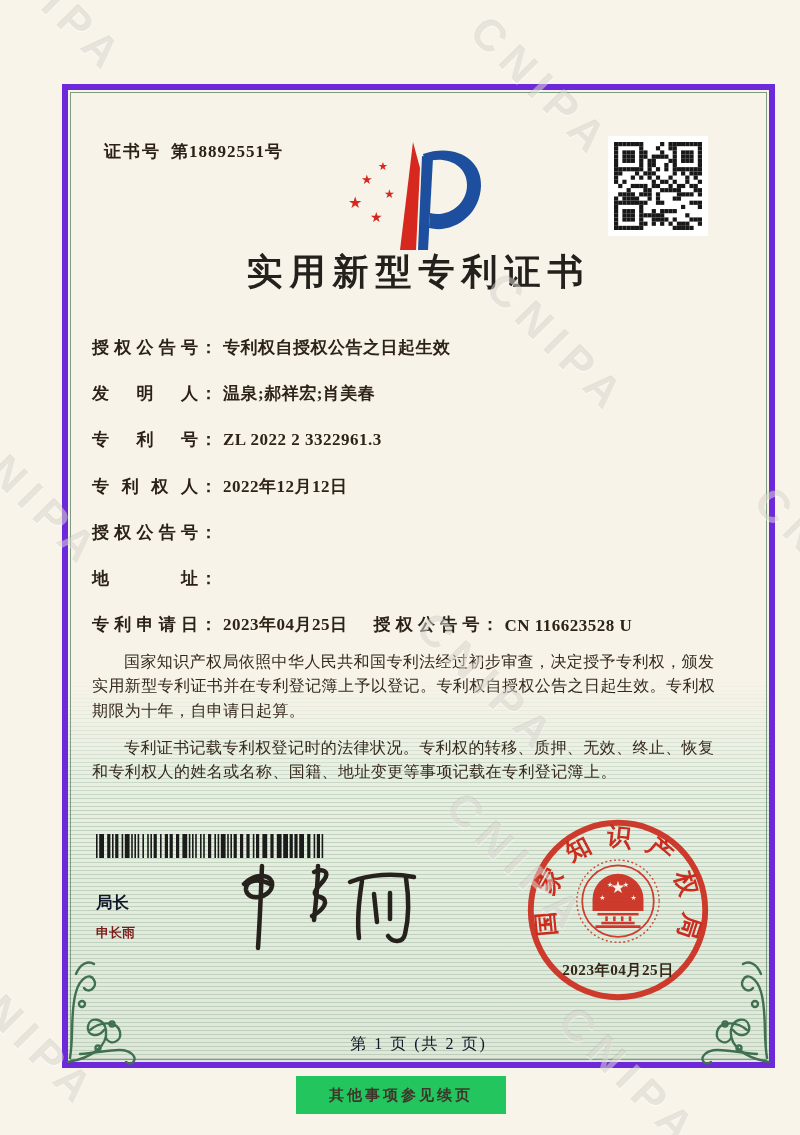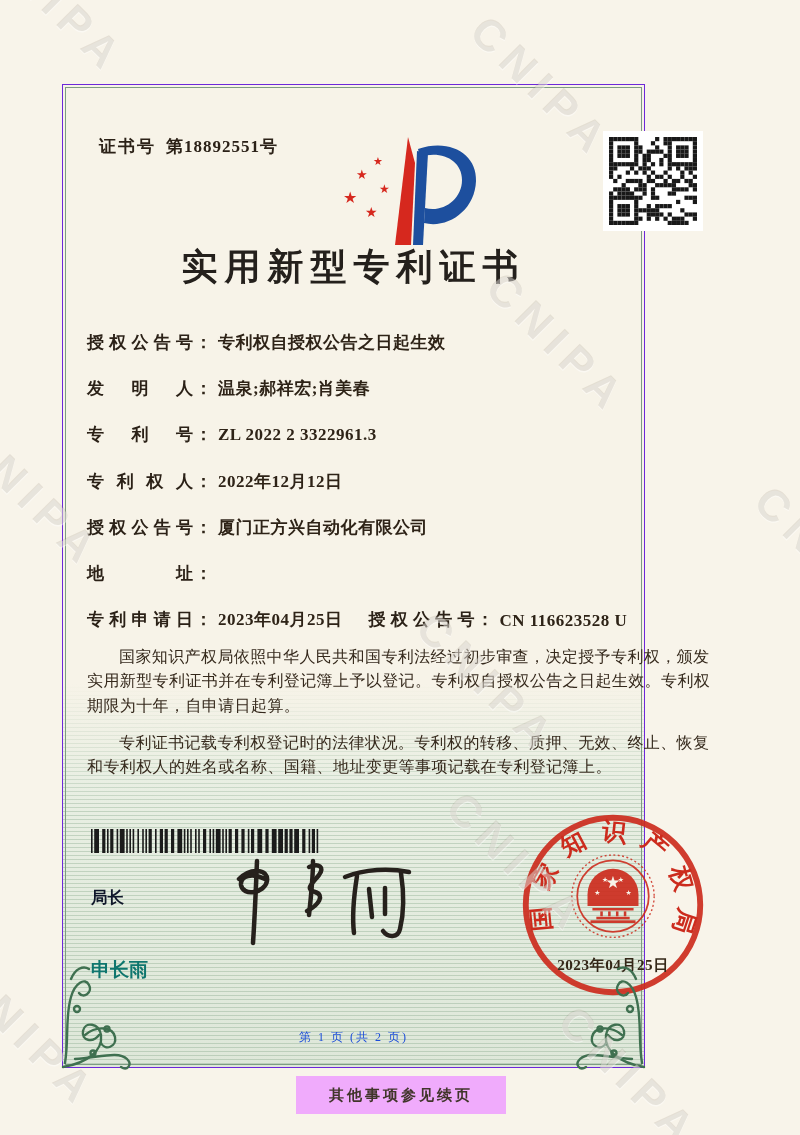--- a/index.html
+++ b/index.html
@@ -22,22 +22,22 @@
   .wm2{left:452px;top:62px}
   .wm3{left:468px;top:318px}
   .wm4{left:-58px;top:472px}
   .wm5{left:398px;top:658px}
   .wm6{left:428px;top:838px}
   .wm7{left:-62px;top:1012px}
   .wm8{left:540px;top:1052px}
   .wm9{left:736px;top:532px}
   
   .frame{
-    position:absolute;left:62px;top:84px;width:583px;height:984px;
-    border:1px solid #6d28d9;background:#f7f3e8;box-sizing:border-box;z-index:2;
+    position:absolute;left:62px;top:84px;width:713px;height:984px;
+    border:6px solid #6d28d9;background:#f7f3e8;box-sizing:border-box;z-index:2;
   }
   .frame-inner{
     position:absolute;inset:2px;border:1px solid #7d9c82;pointer-events:none;
   }
   .green-zone{
     position:absolute;left:0;right:0;bottom:0;height:384px;
     background:linear-gradient(180deg,rgba(231,238,227,0) 0%,rgba(230,238,226,0.85) 26%,#e4ecdf 55%,#dee7d9 100%);
   }
   .green-zone::after{
     content:"";position:absolute;inset:0;
@@ -63,31 +63,31 @@
   }
   .fcolon{margin:0 6px 0 2px;font-weight:600}
   .fvalue{letter-spacing:0.5px;font-weight:600}
   .pairB{margin-left:26px;display:flex;align-items:flex-end}
   
   .paras{position:absolute;left:24px;top:560px;width:630px;font-size:16px;line-height:1.52;color:#35291c;letter-spacing:0.4px}
   .paras p{margin:0 0 13px 0;text-indent:2em}
   
   .barcode{position:absolute;left:28px;top:744px;width:232px;height:24px}
   .officer-title{position:absolute;left:28px;top:802px;font-size:16.5px;font-weight:700;color:#0f172a}
-  .officer-name{position:absolute;left:28px;top:872px;font-size:19px;font-weight:700;color:#0f766e}
+  .officer-name{position:absolute;left:28px;top:834px;font-size:13px;font-weight:700;color:#7f1d1d}
   .signature{position:absolute;left:150px;top:766px;width:220px;height:110px}
   .seal{position:absolute;left:452px;top:722px;width:196px;height:196px}
-  .page-footer{position:absolute;left:0;right:0;top:944px;text-align:center;font-size:12px;color:#1d4ed8;letter-spacing:2px}
+  .page-footer{position:absolute;left:0;right:0;top:944px;text-align:center;font-size:16px;color:#0f172a;letter-spacing:2px}
   .ornament{position:absolute;bottom:-6px;width:120px;height:132px;z-index:3}
   .orn-left{left:-8px}
   .orn-right{right:-8px;transform:scaleX(-1)}
   
   .cont-box{
     position:absolute;left:296px;top:1076px;width:210px;height:38px;z-index:4;
-    background:#f0abfc;display:flex;align-items:center;justify-content:center;
+    background:#22c55e;display:flex;align-items:center;justify-content:center;
     font-size:15px;letter-spacing:3px;color:#40352a;font-weight:600;
   }
 </style>
 </head>
 <body>
 
 <div class="wm wm1">CNIPA</div>
 <div class="wm wm2">CNIPA</div>
 <div class="wm wm3">CNIPA</div>
 <div class="wm wm4">CNIPA</div>
@@ -374,21 +374,20 @@
         <span class="fvalue">ZL 2022 2 3322961.3</span>
     </div>
     <div class="frow">
       <span class="flabel">专利权人</span>
         <span class="fcolon">：</span>
         <span class="fvalue">2022年12月12日</span>
     </div>
     <div class="frow">
       <span class="flabel">授权公告号</span>
         <span class="fcolon">：</span>
-        <span class="fvalue">厦门正方兴自动化有限公司</span>
     </div>
     <div class="frow">
       <span class="flabel">地址</span>
         <span class="fcolon">：</span>
     </div>
     <div class="frow">
       <span class="flabel">专利申请日</span>
         <span class="fcolon">：</span>
         <span class="fvalue">2023年04月25日</span>
       <span class="pairB">

